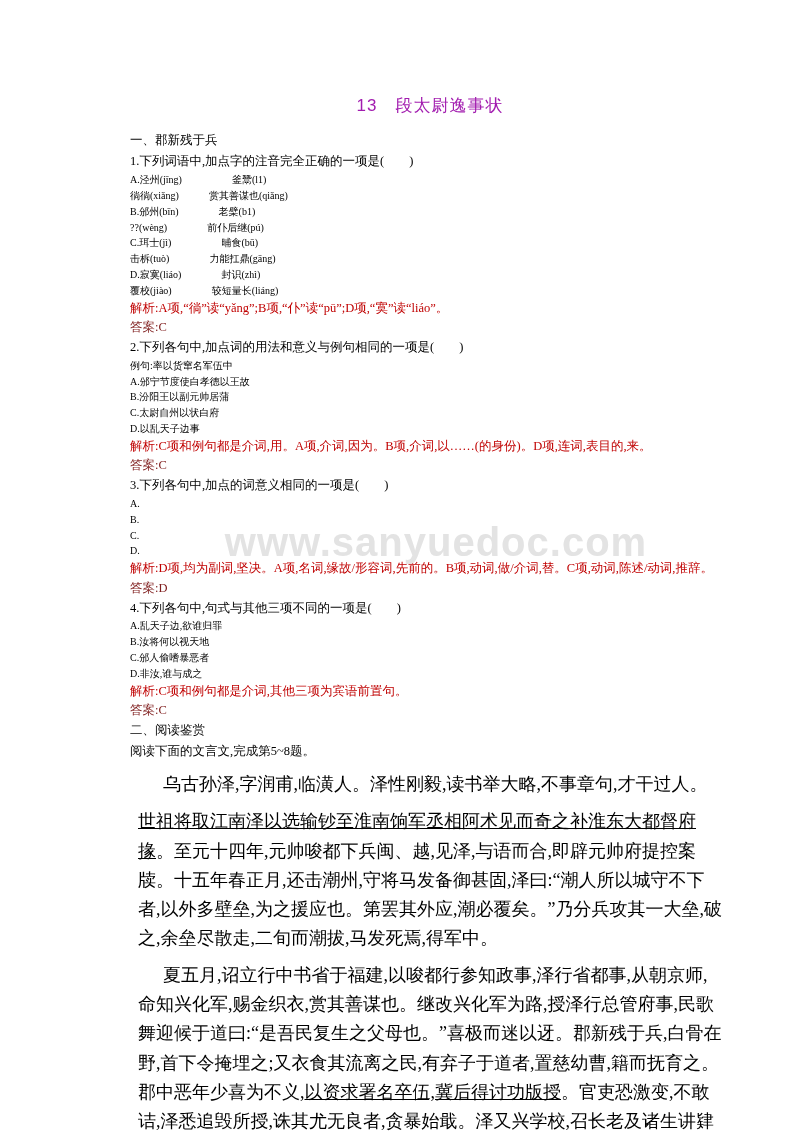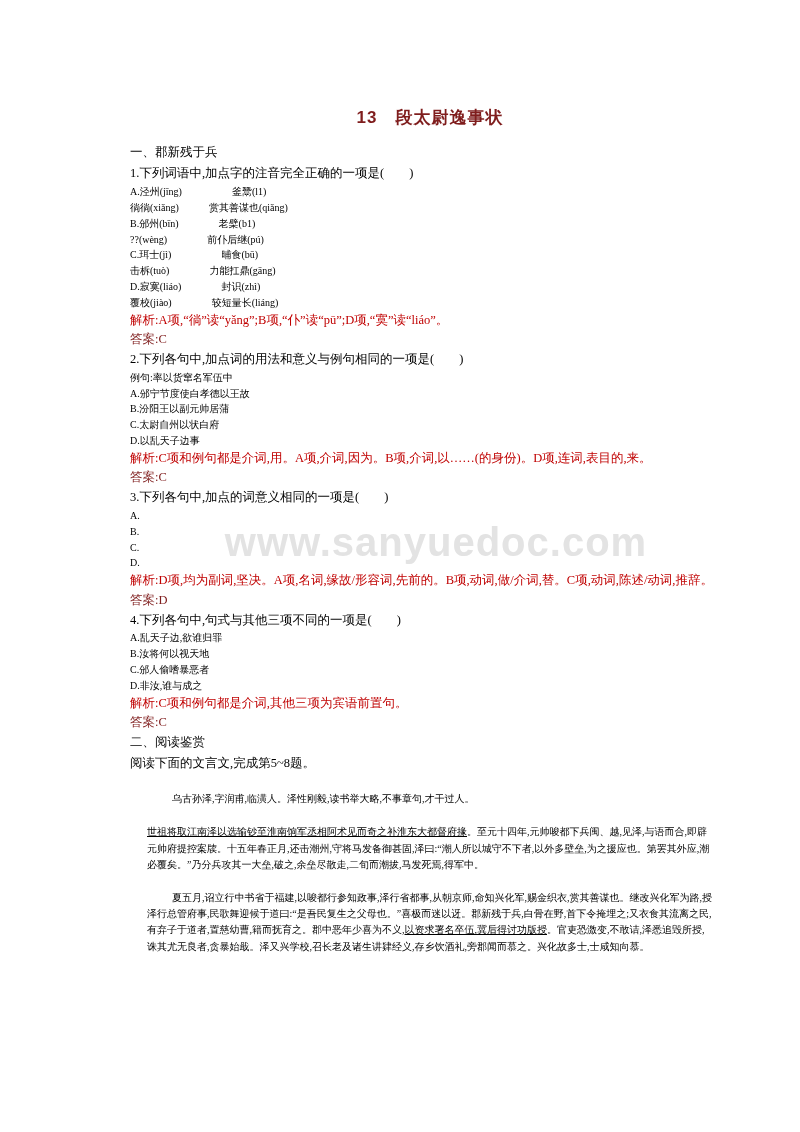--- a/index.html
+++ b/index.html
@@ -30,24 +30,24 @@
   }
   .content {
     position: absolute;
     left: 100px;
     top: 60px;
     width: 600px;
   }
   .doc-title {
     text-align: center;
     font-size: 17px;
-    font-weight: bold;
-    color: #7f1d1d;
+    font-weight: normal;
+    color: #a21caf;
     letter-spacing: 1px;
-    margin: 16px 0 14px 0;
+    margin: 4px 0 14px 0;
     font-family: "Liberation Sans", sans-serif;
   }
   .sec-head {
     font-size: 12.5px;
     color: #000;
     margin: 0 0 2px 0;
     line-height: 1.55;
   }
   .q {
     font-size: 12.5px;
@@ -70,23 +70,23 @@
   }
   .ans {
     font-size: 12.5px;
     line-height: 1.58;
     margin: 0;
   }
   .ans .lbl {
     color: #7f1d1d;
   }
   .para {
-    font-size: 10px;
+    font-size: 18px;
     line-height: 1.62;
-    margin: 17px;
+    margin: 8px;
     text-indent: 0;
   }
   .para.indent {
     text-indent: 25px;
   }
   .u {
     text-decoration: underline;
   }
   .watermark {
     position: absolute;

